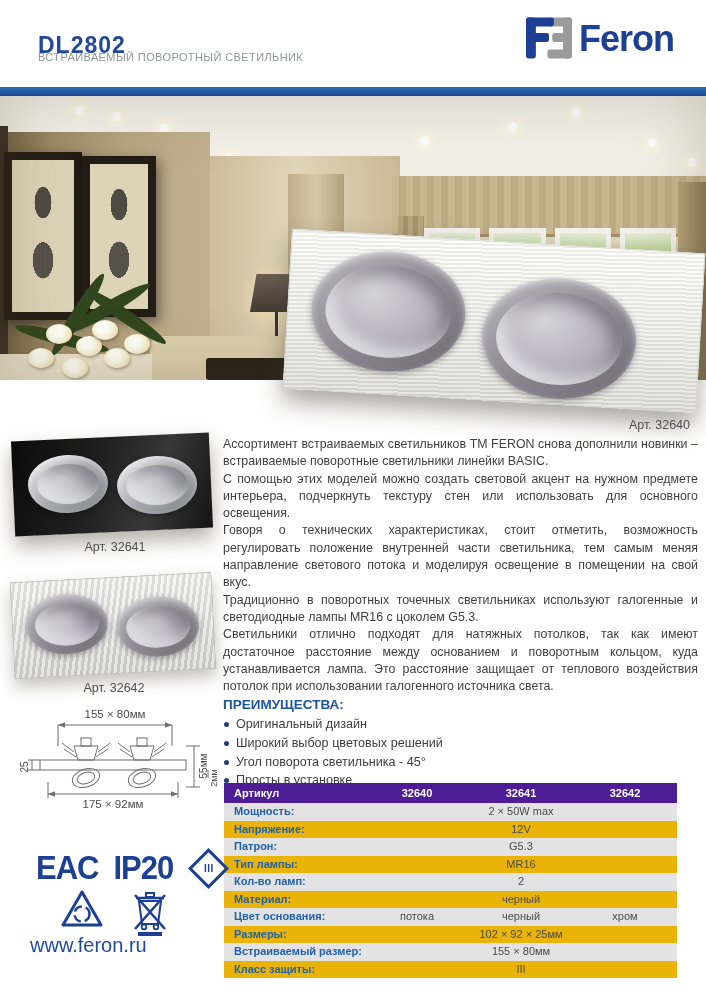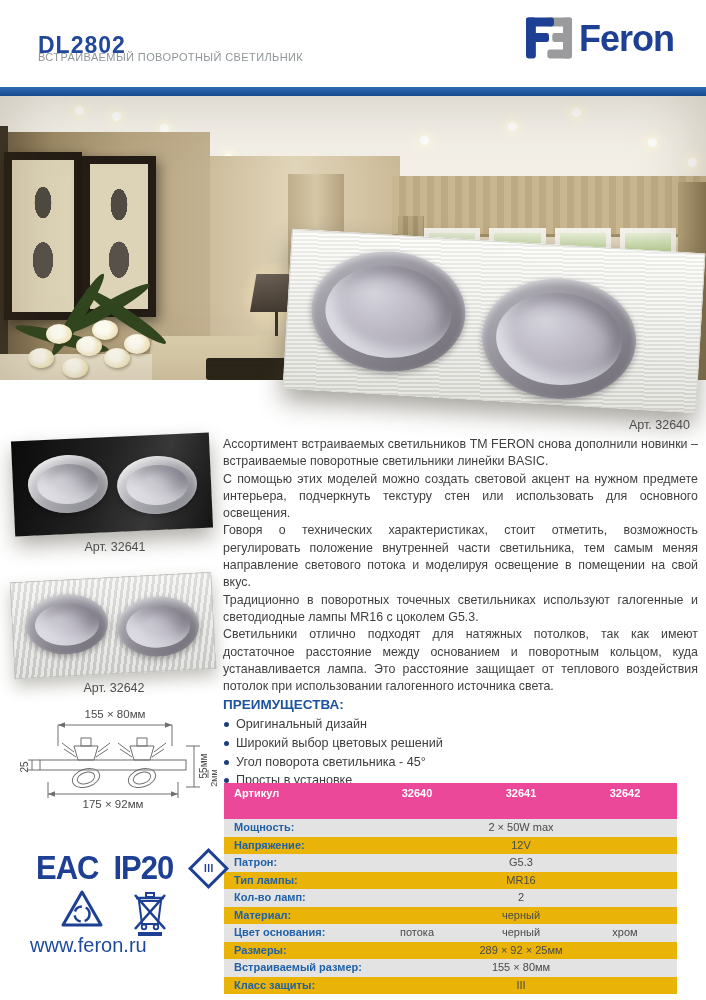--- a/index.html
+++ b/index.html
@@ -105,21 +105,21 @@
   .desc p{margin:0;font-size:12.4px;line-height:17.3px;text-align:justify;}
   .adv-heading{font-size:13.5px;line-height:16px;font-weight:bold;color:#1c529e;margin-top:2px;}
   .adv-list{margin:2px 0 0 0;padding:0;list-style:none;}
   .adv-list li{font-size:12.6px;line-height:18.6px;color:#3d3d3d;padding-left:13px;position:relative;}
   .adv-list li::before{content:"";position:absolute;left:1px;top:7px;width:5px;height:5px;border-radius:50%;background:#1c3f7a;}
 
   
   .spec{left:224px;top:783px;width:453px;font-size:11px;}
   .srow{display:flex;height:17.5px;line-height:17.5px;background:#eab308;}
   .srow.alt{background:#e3e3e3;}
-  .srow.head{height:36px;line-height:20px;background:#ec4899;}
+  .srow.head{height:20px;line-height:20px;background:#4c1d95;}
   .srow .lab{width:141px;padding-left:10px;box-sizing:border-box;font-weight:bold;color:#2061a8;
       white-space:nowrap;overflow:hidden;}
   .srow.head .lab,.srow.head .val{color:#fff;font-weight:bold;}
   .srow .val{flex:1;text-align:center;color:#4a4a4a;}
 
   
   .dims{left:18px;top:706px;}
   .dims text{font-family:"Liberation Sans",sans-serif;fill:#4a4a4a;}
 
   
@@ -339,21 +339,21 @@
       <div class="val">черный</div>
     </div>
     <div class="srow alt">
       <div class="lab">Цвет основания:</div>
       <div class="val">потока</div>
       <div class="val">черный</div>
       <div class="val">хром</div>
     </div>
     <div class="srow">
       <div class="lab">Размеры:</div>
-      <div class="val">289 × 92 × 25мм</div>
+      <div class="val">102 × 92 × 25мм</div>
     </div>
     <div class="srow alt">
       <div class="lab">Встраиваемый размер:</div>
       <div class="val">155 × 80мм</div>
     </div>
     <div class="srow">
       <div class="lab">Класс защиты:</div>
       <div class="val">III</div>
     </div>
   </div>

